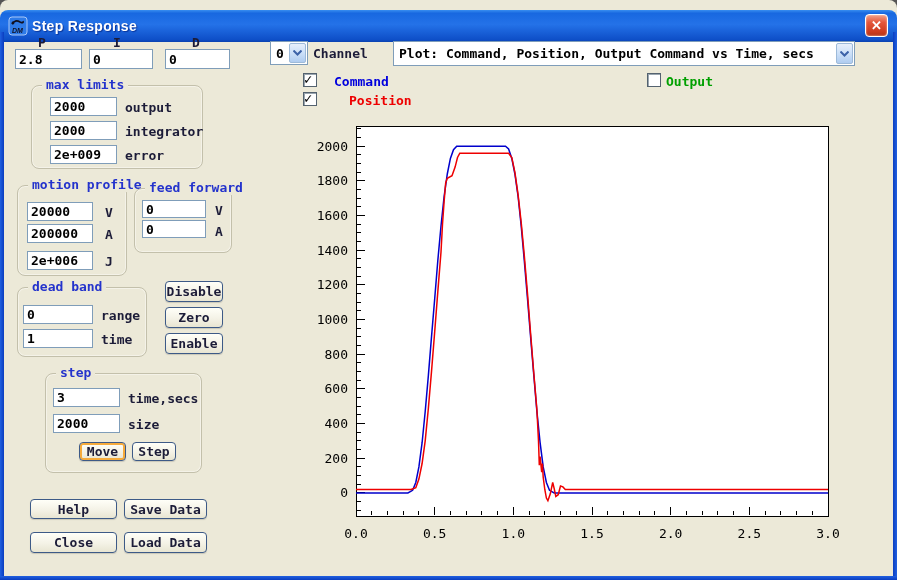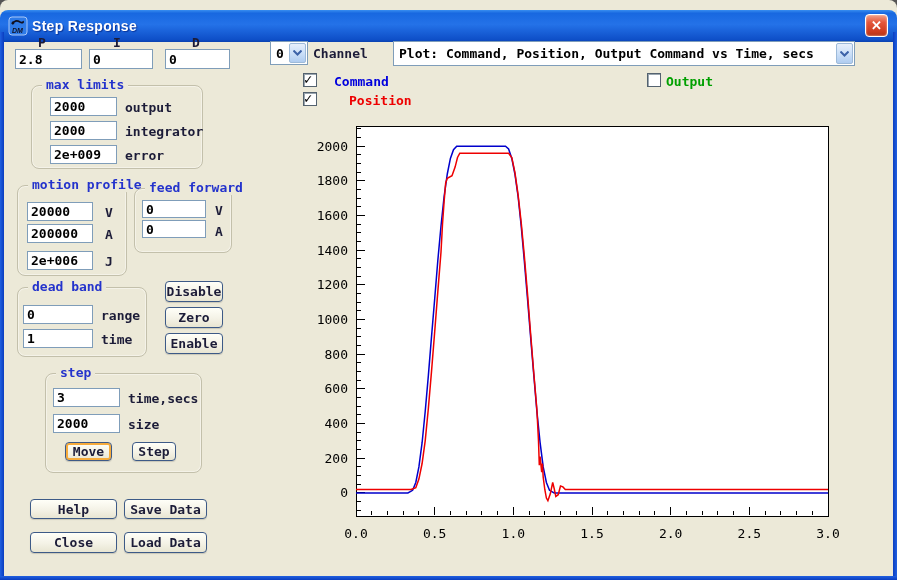--- a/index.html
+++ b/index.html
@@ -174,21 +174,21 @@
   <input class="field" style="left: 23px; top: 329px; width: 70px; height: 19px;" value="1">
   <div class="lbl" style="left:101px;top:332px">time</div>
 
   <div class="group" style="left:45px;top:373px;width:157px;height:100px">
     <div class="group-title">step</div>
   </div>
   <input class="field" style="left: 53px; top: 388px; width: 67px; height: 19px;" value="3">
   <div class="lbl" style="left:128px;top:391px">time,secs</div>
   <input class="field" style="left: 53px; top: 414px; width: 67px; height: 19px;" value="2000">
   <div class="lbl" style="left:128px;top:417px">size</div>
-  <button class="btn focused" style="left:65px;top:442px;width:47px;height:19px">Move</button>
+  <button class="btn focused" style="left:79px;top:442px;width:47px;height:19px">Move</button>
   <button class="btn" style="left:132px;top:442px;width:44px;height:19px">Step</button>
 
   <button class="btn" style="left:30px;top:499px;width:87px;height:20px">Help</button>
   <button class="btn" style="left:124px;top:499px;width:83px;height:20px">Save Data</button>
   <button class="btn" style="left:30px;top:532px;width:87px;height:21px">Close</button>
   <button class="btn" style="left:124px;top:532px;width:83px;height:21px">Load Data</button>
 
   <div id="chart-wrap">
     <svg id="chart" width="570" height="445" viewBox="0 0 570 445">
         <rect x="56" y="8" width="472" height="390" fill="#ffffff" stroke="#000" stroke-width="1" shape-rendering="crispEdges"></rect>

